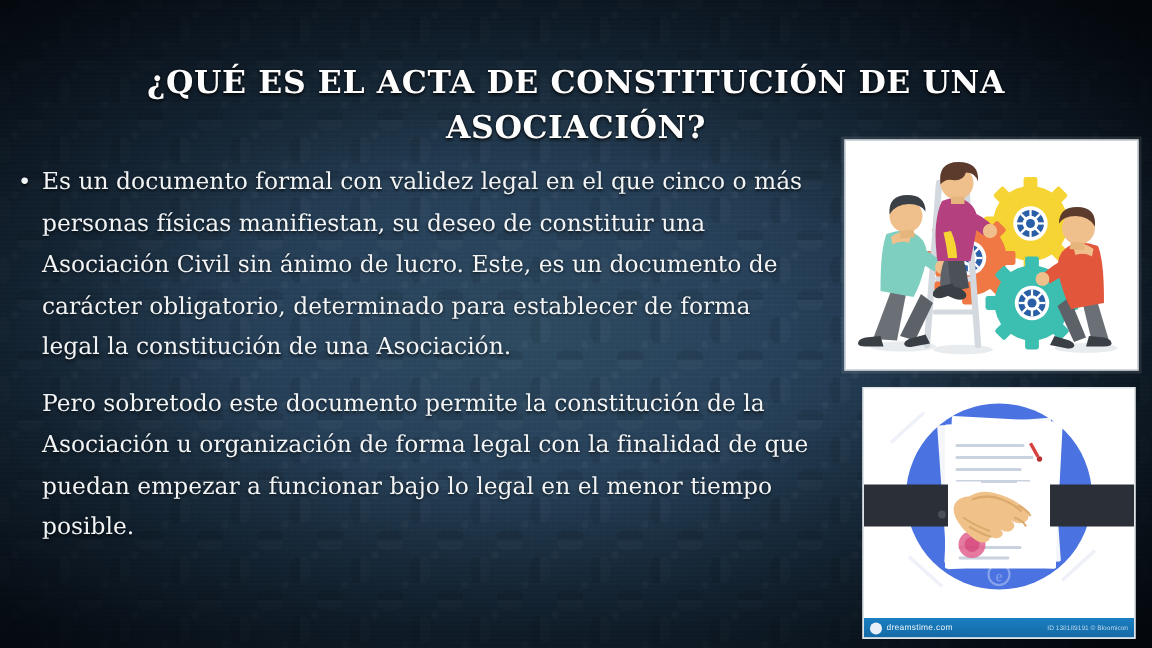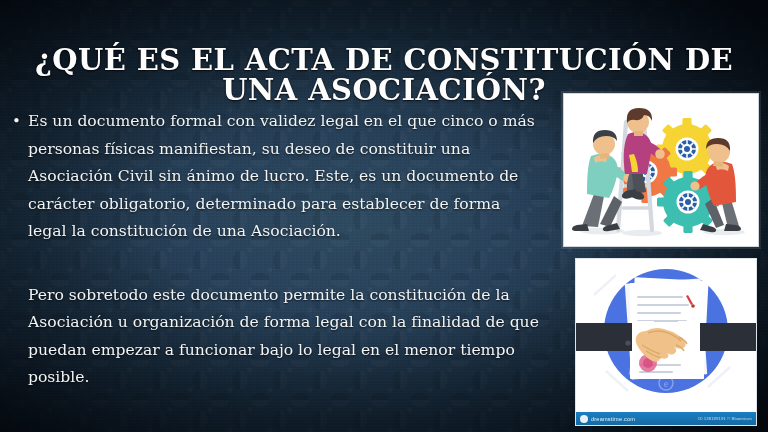--- a/index.html
+++ b/index.html
@@ -38,21 +38,21 @@
     position:absolute;inset:0;pointer-events:none;
     background:radial-gradient(ellipse 72% 68% at 47% 50%, rgba(0,0,0,0) 38%, rgba(5,10,16,.55) 78%, rgba(3,7,12,.92) 100%);
   }
 
   .title{
     position:absolute;left:34px;top:26px;width:700px;
     text-align:center;
     color:#fdfdfd;
     font-family:"DejaVu Serif", serif;
     font-weight:bold;
-    font-size:29px;
+    font-size:21px;
     line-height:30px;
     letter-spacing:.4px;
     text-shadow:0 1px 2px rgba(0,0,0,.75), 0 0 1px rgba(0,0,0,.9);
     z-index:5;
   }
 
   .body-col{
     position:absolute;left:0px;top:108px;width:556px;
     z-index:5;
   }
@@ -65,21 +65,21 @@
     text-shadow:0 1px 2px rgba(0,0,0,.7);
     padding:0 14px 0 12px;
   }
   .bullet{
     flex:0 0 16px;
     font-size:15px;
     line-height:27.5px;
     color:#f2f4f5;
   }
   .ptext{flex:1 1 auto;}
-  .para.second{margin-top:36px;}
+  .para.second{margin-top:10px;}
   .para.second .bullet{visibility:hidden;}
 
   
   .pic-top{
     position:absolute;left:563px;top:93px;width:194px;height:152px;
     background:#ffffff;
     border:1px solid #cfd6dc;
     box-shadow:0 0 0 2px rgba(255,255,255,.10);
     overflow:hidden;z-index:6;
   }

